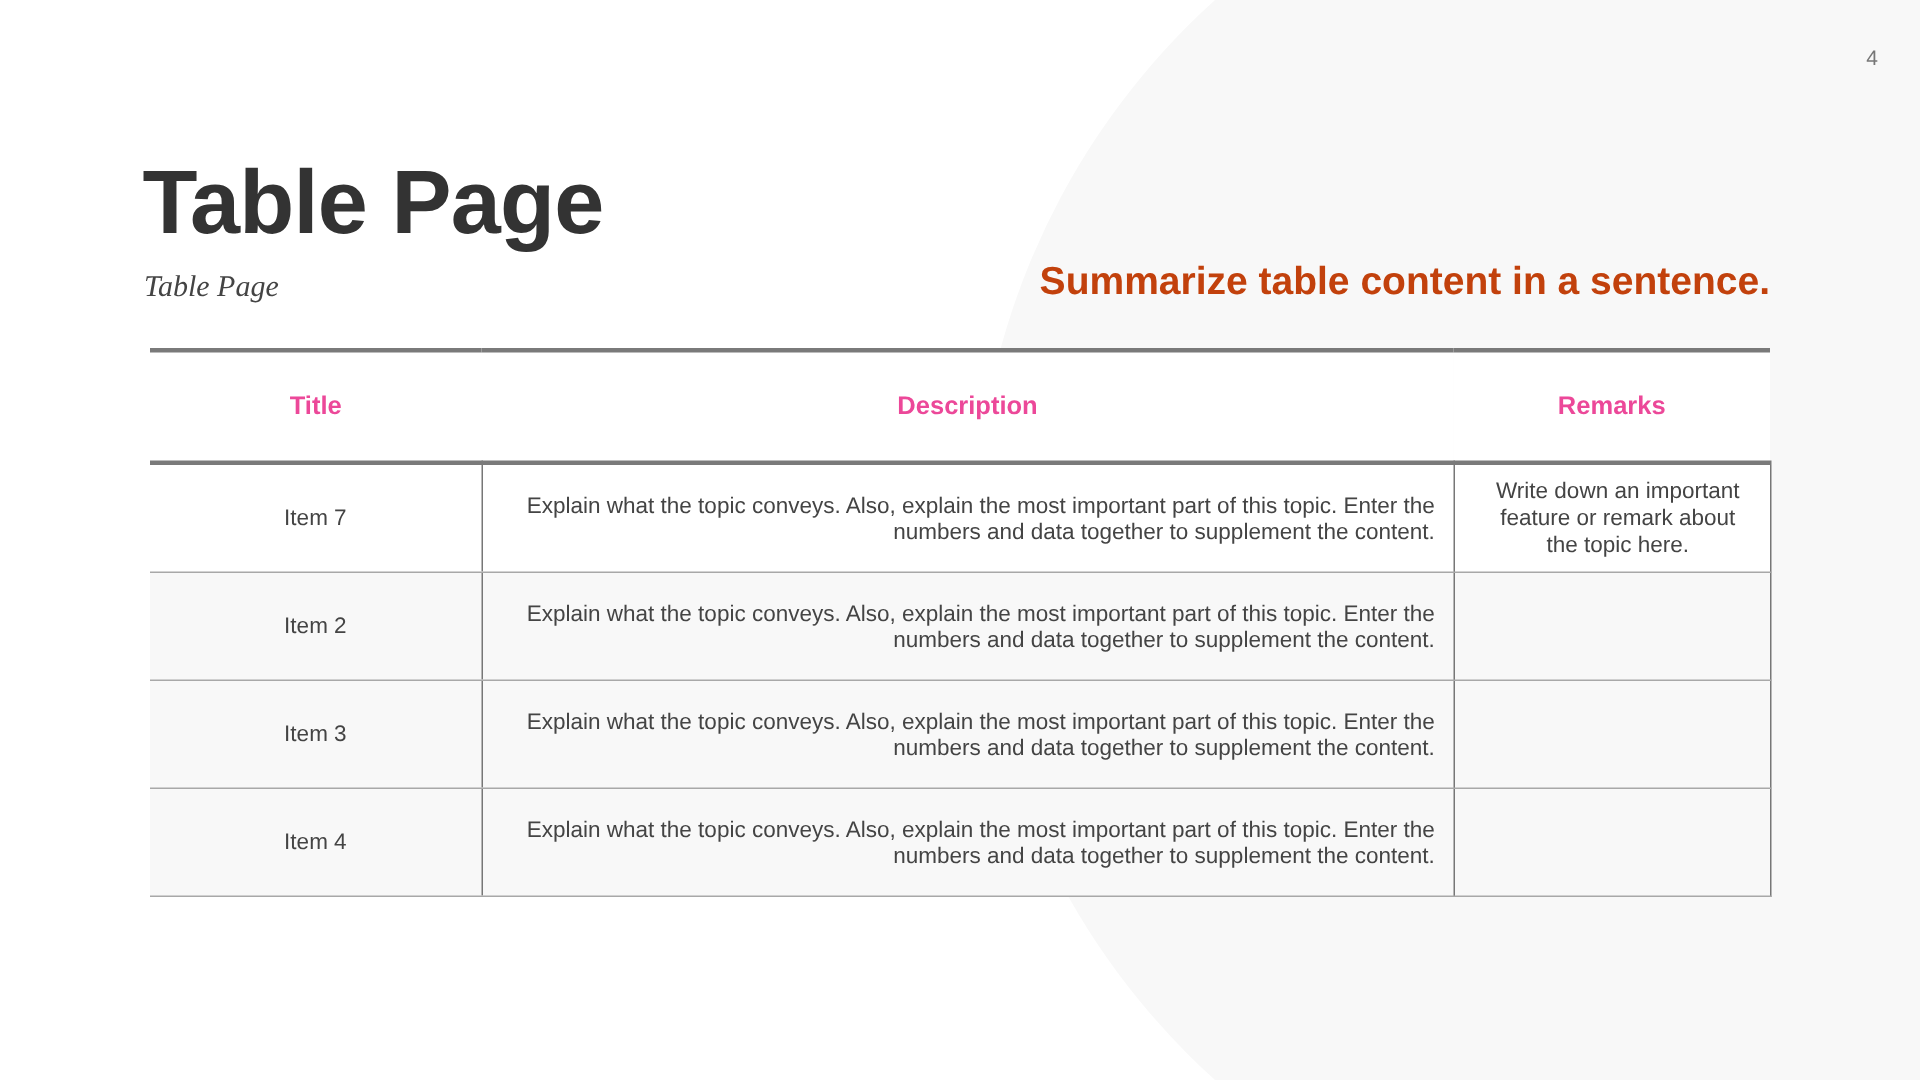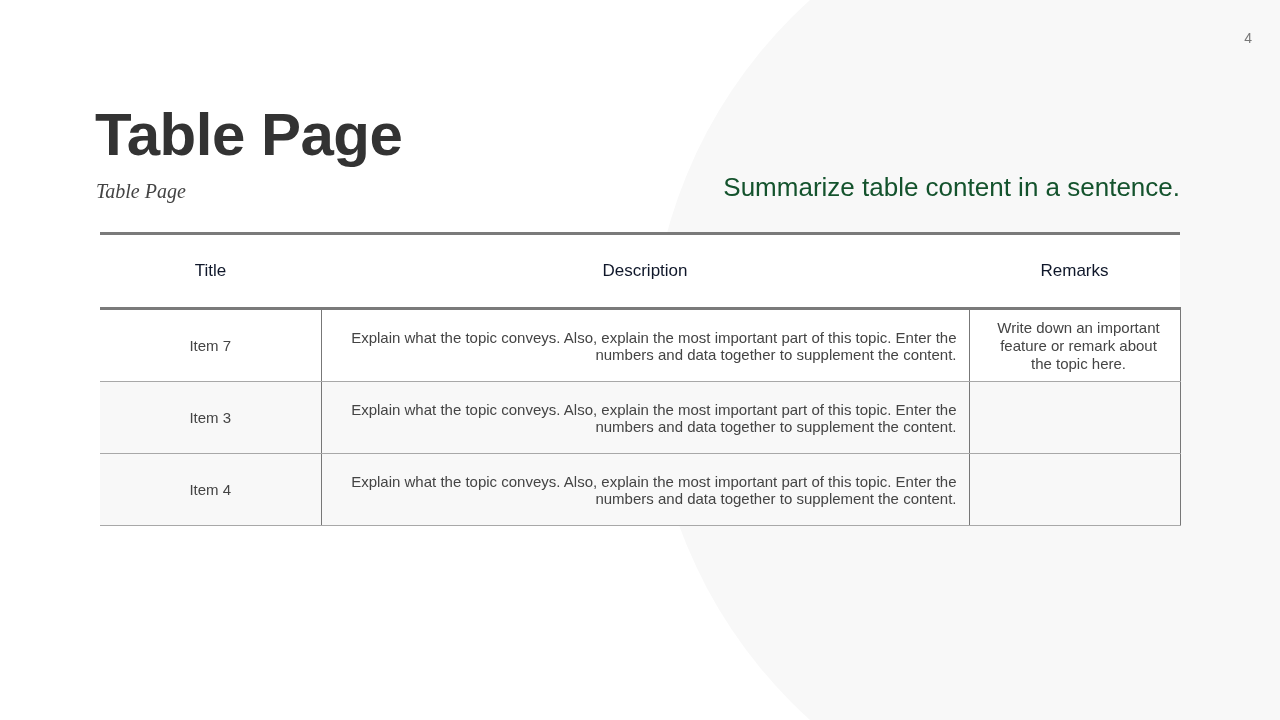--- a/index.html
+++ b/index.html
@@ -1,24 +1,24 @@
 <!DOCTYPE html>
 <html><head>
 <meta charset="utf-8">
 <style>
   html, body { margin: 0; padding: 0; }
   body { width: 1280px; height: 720px; position: relative; overflow: hidden; background: #ffffff; font-family: "Liberation Sans", "DejaVu Sans", sans-serif; color: #333333; }
   .bg-circle { position: absolute; left: 650px; top: -125px; width: 970px; height: 970px; border-radius: 50%; background: #f8f8f8; }
   .page-num { position: absolute; right: 28px; top: 30px; font-size: 14px; color: #777777; }
   .title { position: absolute; left: 95px; top: 100px; font-size: 60px; font-weight: bold; color: #333333; letter-spacing: -0.5px; margin: 0; }
   .subtitle { position: absolute; left: 96px; top: 180px; font-family: "Liberation Serif", "DejaVu Serif", serif; font-style: italic; font-size: 20px; color: #444444; }
-  .summary { position: absolute; right: 100px; top: 172px; font-size: 26px; font-weight: normal; color: #14532d; }
+  .summary { position: absolute; right: 100px; top: 172px; font-size: 26px; font-weight: bold; color: #c2410c; }
   table { position: absolute; left: 100px; top: 232px; width: 1080px; border-collapse: collapse; table-layout: fixed; }
   thead tr { border-top: 3px solid #7a7a7a; border-bottom: 3px solid #7a7a7a; background: #ffffff; }
-  th { height: 72px; font-size: 17px; font-weight: normal; color: #0f172a; text-align: center; padding: 0; }
+  th { height: 72px; font-size: 17px; font-weight: bold; color: #ec4899; text-align: center; padding: 0; }
   td { height: 71px; font-size: 15px; color: #444444; text-align: center; padding: 0 12px; line-height: 17px; border-bottom: 1.5px solid #a8a8a8; }
   tbody tr { background: #f8f8f8; }
   tbody tr:first-child { background: #ffffff; }
   td.col-desc { border-left: 1px solid #777777; border-right: 1px solid #777777; text-align: right; }
   td.col-rem { border-right: 1px solid #777777; line-height: 18px; padding-left: 20px; }
 </style>
 </head>
 <body>
 
 <div class="bg-circle"></div>
@@ -42,20 +42,25 @@
       <th>Remarks</th>
     </tr>
   </thead>
   <tbody>
     <tr>
       <td class="col-title">Item 7</td>
       <td class="col-desc">Explain what the topic conveys. Also, explain the most important part of this topic. Enter the numbers and data together to supplement the content.</td>
       <td class="col-rem">Write down an important feature or remark about the topic here.</td>
     </tr>
     <tr>
+      <td class="col-title">Item 2</td>
+      <td class="col-desc">Explain what the topic conveys. Also, explain the most important part of this topic. Enter the numbers and data together to supplement the content.</td>
+      <td class="col-rem"></td>
+    </tr>
+    <tr>
       <td class="col-title">Item 3</td>
       <td class="col-desc">Explain what the topic conveys. Also, explain the most important part of this topic. Enter the numbers and data together to supplement the content.</td>
       <td class="col-rem"></td>
     </tr>
     <tr>
       <td class="col-title">Item 4</td>
       <td class="col-desc">Explain what the topic conveys. Also, explain the most important part of this topic. Enter the numbers and data together to supplement the content.</td>
       <td class="col-rem"></td>
     </tr>
   </tbody>

